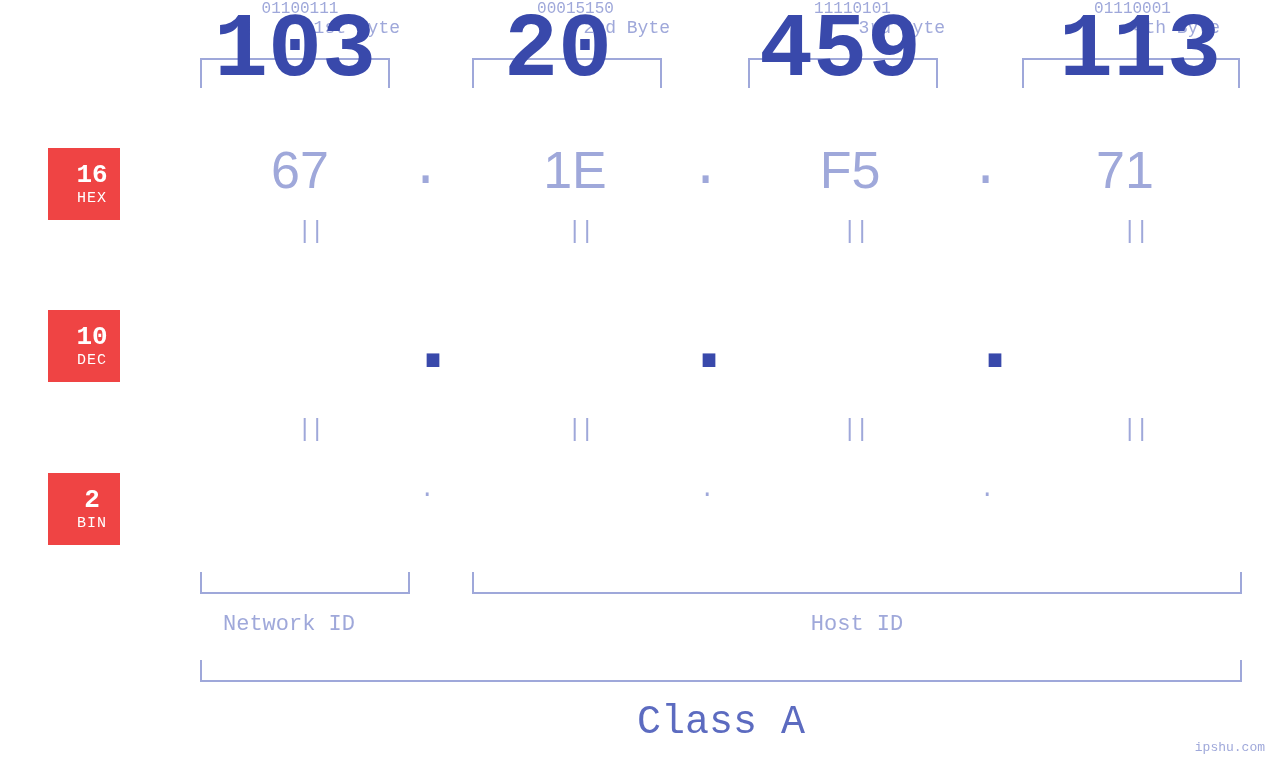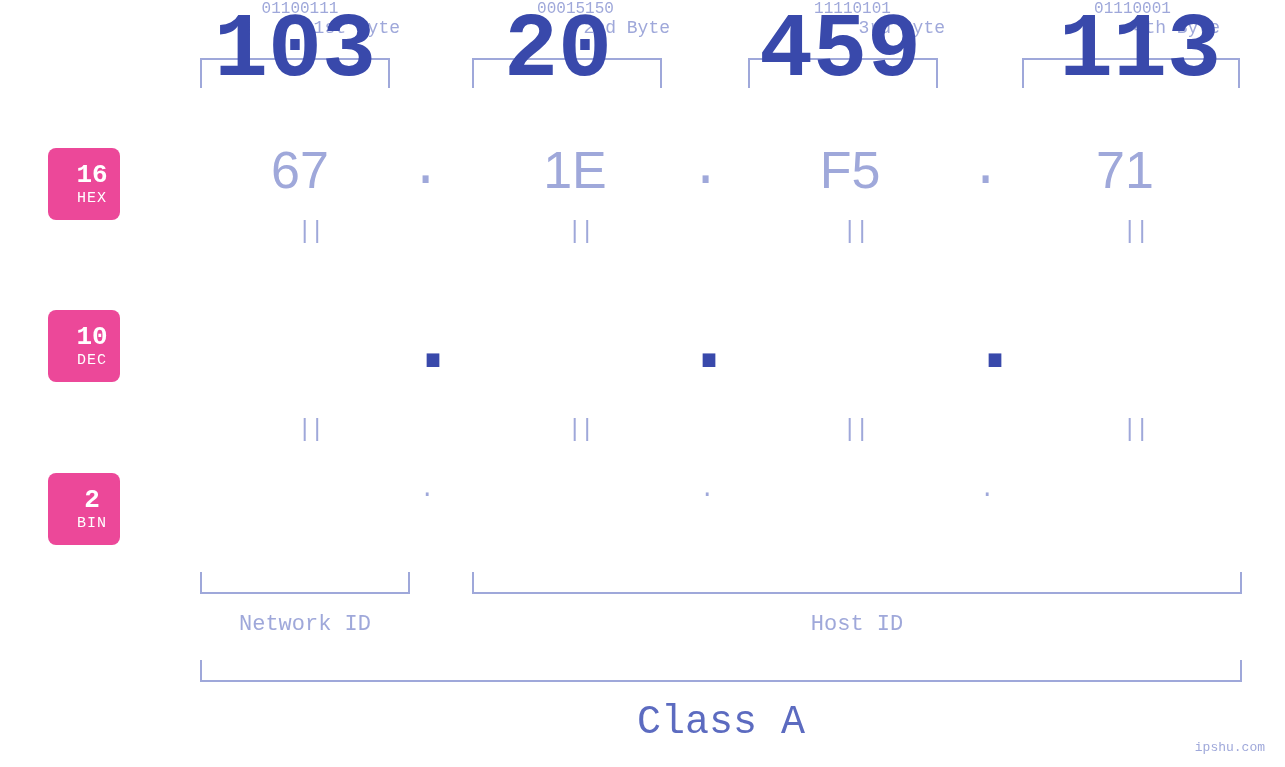--- a/index.html
+++ b/index.html
@@ -8,23 +8,23 @@
       width: 1285px;
       height: 767px;
       background: #ffffff;
       font-family: 'Courier New', Courier, monospace;
       overflow: hidden;
       position: relative;
     }
 
     
     .badge {
-      background: #ec4899;
+      background: #ef4444;
       color: white;
-      border-radius: 8px;
+      border-radius: 0;
       width: 72px;
       height: 72px;
       display: flex;
       flex-direction: column;
       align-items: center;
       justify-content: center;
       position: absolute;
       left: 48px;
       padding-left: 16px;
     }
@@ -242,21 +242,21 @@
   <div class="bin-value" style="left:468px; width:215px;">00015150</div>
   <div class="dot-separator-bin" style="left:700px; top:476px;">.</div>
   <div class="bin-value" style="left:745px; width:215px;">11110101</div>
   <div class="dot-separator-bin" style="left:980px; top:476px;">.</div>
   <div class="bin-value" style="left:1025px; width:215px;">01110001</div>
 
   <div class="bracket-bottom" style="left:200px; width:210px;"></div>
 
   <div class="bracket-bottom" style="left:472px; width:770px;"></div>
 
-  <div class="section-label" style="left:200px; width:210px;">Network ID</div>
+  <div class="section-label" style="left:184px; width:210px;">Network ID</div>
   <div class="section-label" style="left:472px; width:770px;">Host ID</div>
 
   <div class="bracket-bottom-full" style="left:200px; width:1042px;"></div>
 
   <div class="class-label" style="left:200px; width:1042px;">Class A</div>
 
   <div class="watermark">ipshu.com</div>
 
 </div>
 

